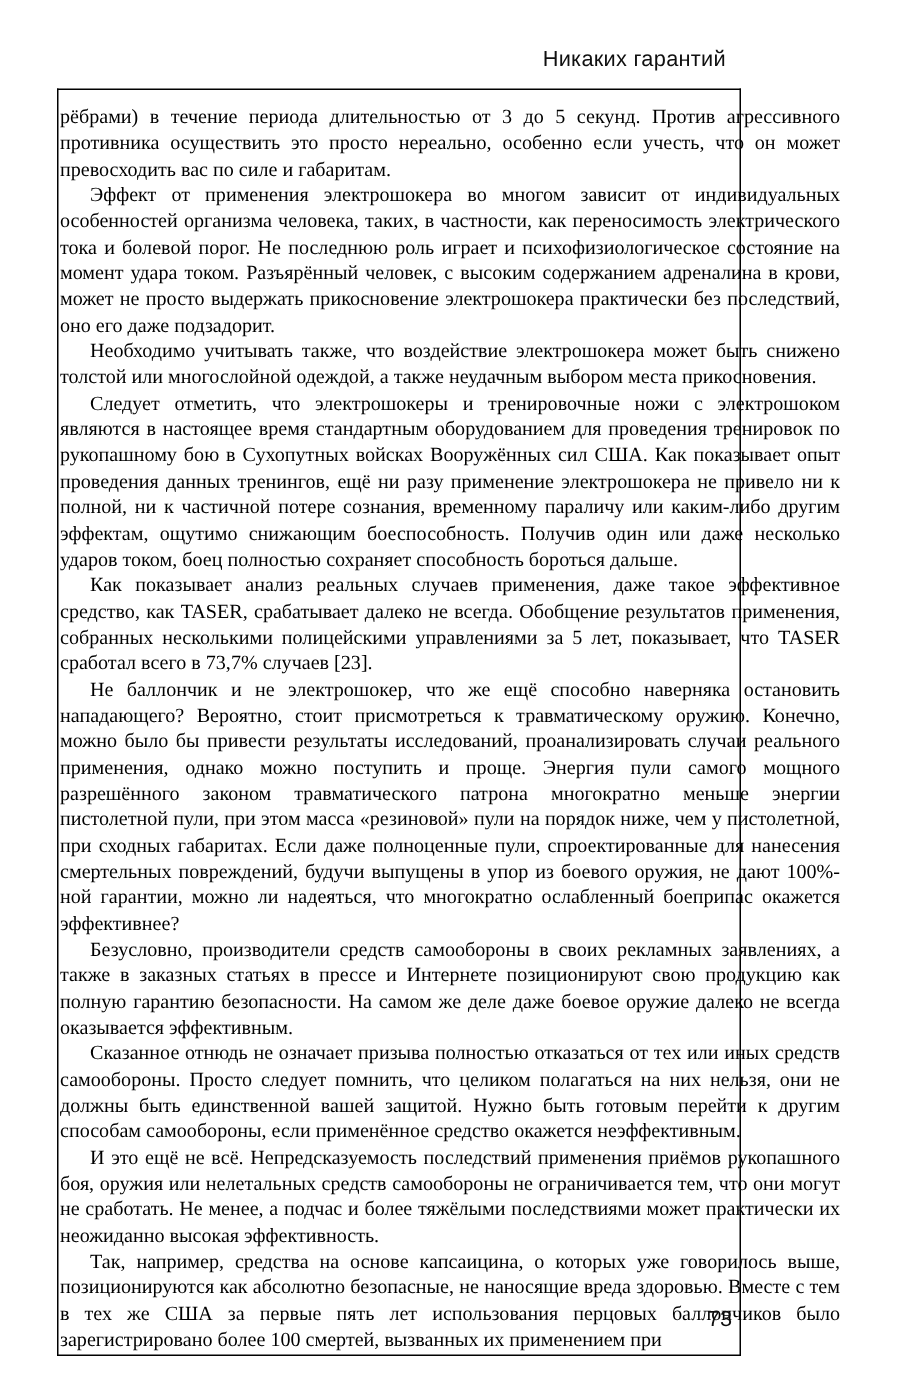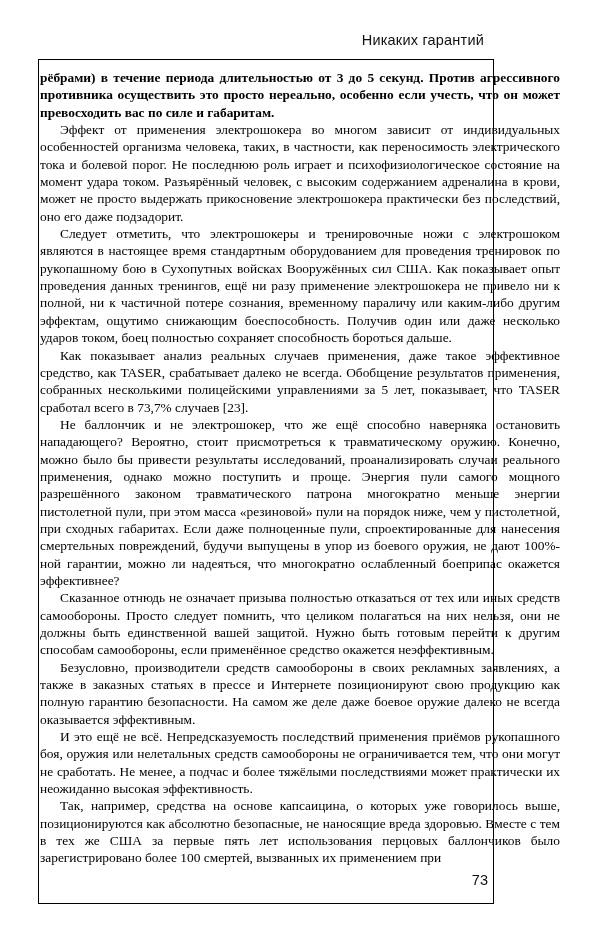--- a/index.html
+++ b/index.html
@@ -48,21 +48,20 @@
     text-justify: inter-word;
     hyphens: manual;
     color: #000000;
   }
   .body-text p {
     margin: 0;
     text-indent: 20px;
   }
   .body-text p.noindent {
     text-indent: 0;
-    font-weight: bold;
   }
   .folio {
     position: absolute;
     bottom: 38px;
     right: 44px;
     font-family: Liberation Sans, sans-serif;
     font-size: 14.5px;
     color: #101010;
   }
   .foot-rule {
@@ -98,24 +97,25 @@
   <div class="running-head">Никаких гарантий</div>
 
   <div class="head-rule"></div>
   <div class="foot-rule"></div>
   <div class="edge-rule-left"></div>
   <div class="edge-rule-right"></div>
 
   <div class="body-text">
     <p class="noindent">рёбрами) в течение периода длительностью от 3 до 5 секунд. Против агрессивного противника осуществить это просто нереально, особенно если учесть, что он может превосходить вас по силе и габаритам.</p>
     <p>Эффект от применения электрошокера во многом зависит от индивидуальных особенностей организма человека, таких, в частности, как переносимость электрического тока и болевой порог. Не последнюю роль играет и психофизиологическое состояние на момент удара током. Разъярённый человек, с высоким содержанием адреналина в крови, может не просто выдержать прикосновение электрошокера практически без последствий, оно его даже подзадорит.</p>
+    <p>Необходимо учитывать также, что воздействие электрошокера может быть снижено толстой или многослойной одеждой, а также неудачным выбором места прикосновения.</p>
     <p>Следует отметить, что электрошокеры и тренировочные ножи с электрошоком являются в настоящее время стандартным оборудованием для проведения тренировок по рукопашному бою в Сухопутных войсках Вооружённых сил США. Как показывает опыт проведения данных тренингов, ещё ни разу применение электрошокера не привело ни к полной, ни к частичной потере сознания, временному параличу или каким-либо другим эффектам, ощутимо снижающим боеспособность. Получив один или даже несколько ударов током, боец полностью сохраняет способность бороться дальше.</p>
     <p>Как показывает анализ реальных случаев применения, даже такое эффективное средство, как TASER, срабатывает далеко не всегда. Обобщение результатов применения, собранных несколькими полицейскими управлениями за 5 лет, показывает, что TASER сработал всего в 73,7% случаев [23].</p>
     <p>Не баллончик и не электрошокер, что же ещё способно наверняка остановить нападающего? Вероятно, стоит присмотреться к травматическому оружию. Конечно, можно было бы привести результаты исследований, проанализировать случаи реального применения, однако можно поступить и проще. Энергия пули самого мощного разрешённого законом травматического патрона многократно меньше энергии пистолетной пули, при этом масса «резиновой» пули на порядок ниже, чем у пистолетной, при сходных габаритах. Если даже полноценные пули, спроектированные для нанесения смертельных повреждений, будучи выпущены в упор из боевого оружия, не дают 100%-ной гарантии, можно ли надеяться, что многократно ослабленный боеприпас окажется эффективнее?</p>
+    <p>Безусловно, производители средств самообороны в своих рекламных заявлениях, а также в заказных статьях в прессе и Интернете позиционируют свою продукцию как полную гарантию безопасности. На самом же деле даже боевое оружие далеко не всегда оказывается эффективным.</p>
     <p>Сказанное отнюдь не означает призыва полностью отказаться от тех или иных средств самообороны. Просто следует помнить, что целиком полагаться на них нельзя, они не должны быть единственной вашей защитой. Нужно быть готовым перейти к другим способам самообороны, если применённое средство окажется неэффективным.</p>
-    <p>Безусловно, производители средств самообороны в своих рекламных заявлениях, а также в заказных статьях в прессе и Интернете позиционируют свою продукцию как полную гарантию безопасности. На самом же деле даже боевое оружие далеко не всегда оказывается эффективным.</p>
     <p>И это ещё не всё. Непредсказуемость последствий применения приёмов рукопашного боя, оружия или нелетальных средств самообороны не ограничивается тем, что они могут не сработать. Не менее, а подчас и более тяжёлыми последствиями может практически их неожиданно высокая эффективность.</p>
     <p>Так, например, средства на основе капсаицина, о которых уже говорилось выше, позиционируются как абсолютно безопасные, не наносящие вреда здоровью. Вместе с тем в тех же США за первые пять лет использования перцовых баллончиков было зарегистрировано более 100 смертей, вызванных их применением при</p>
   </div>
 
   <div class="folio">73</div>
 
 </div>
 
 </body></html>

